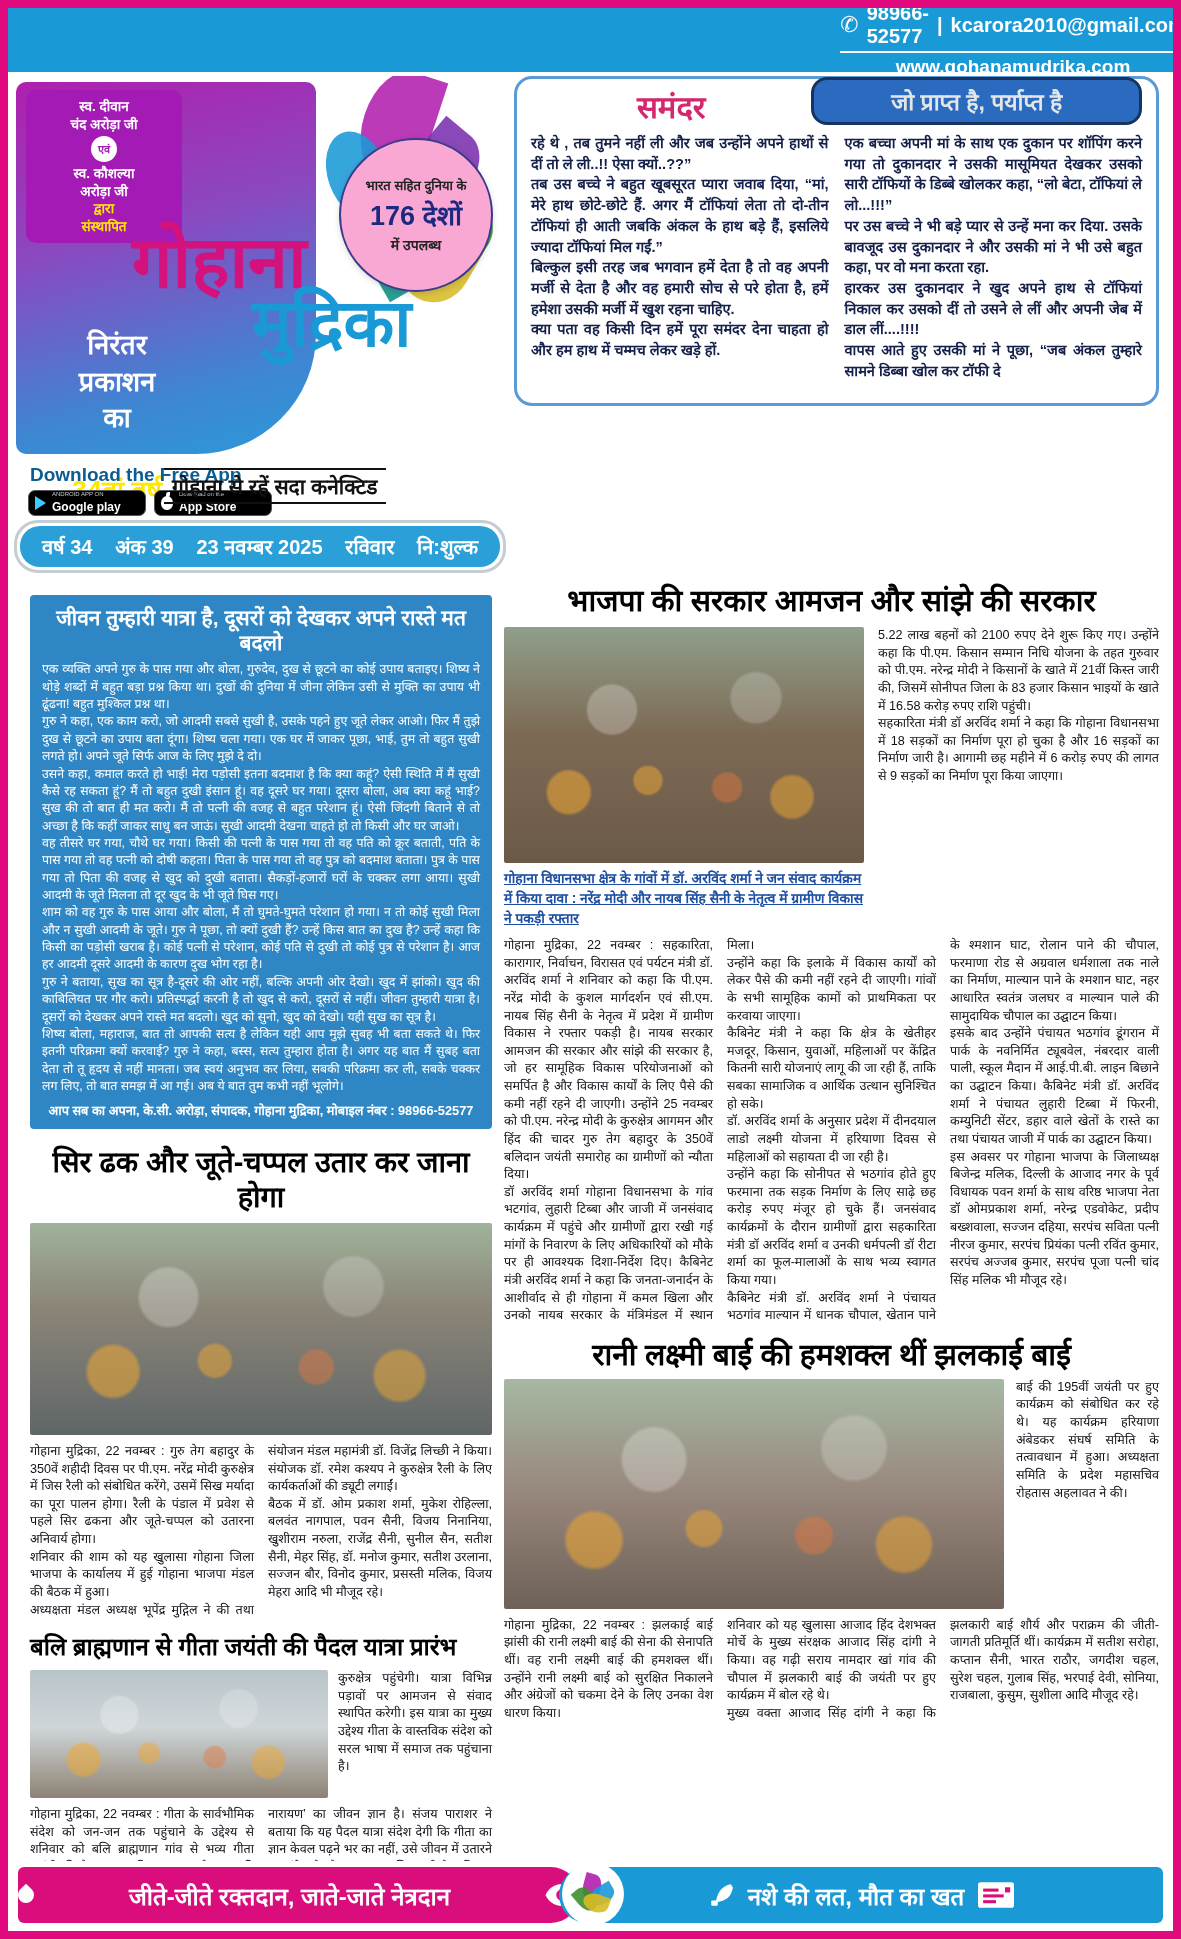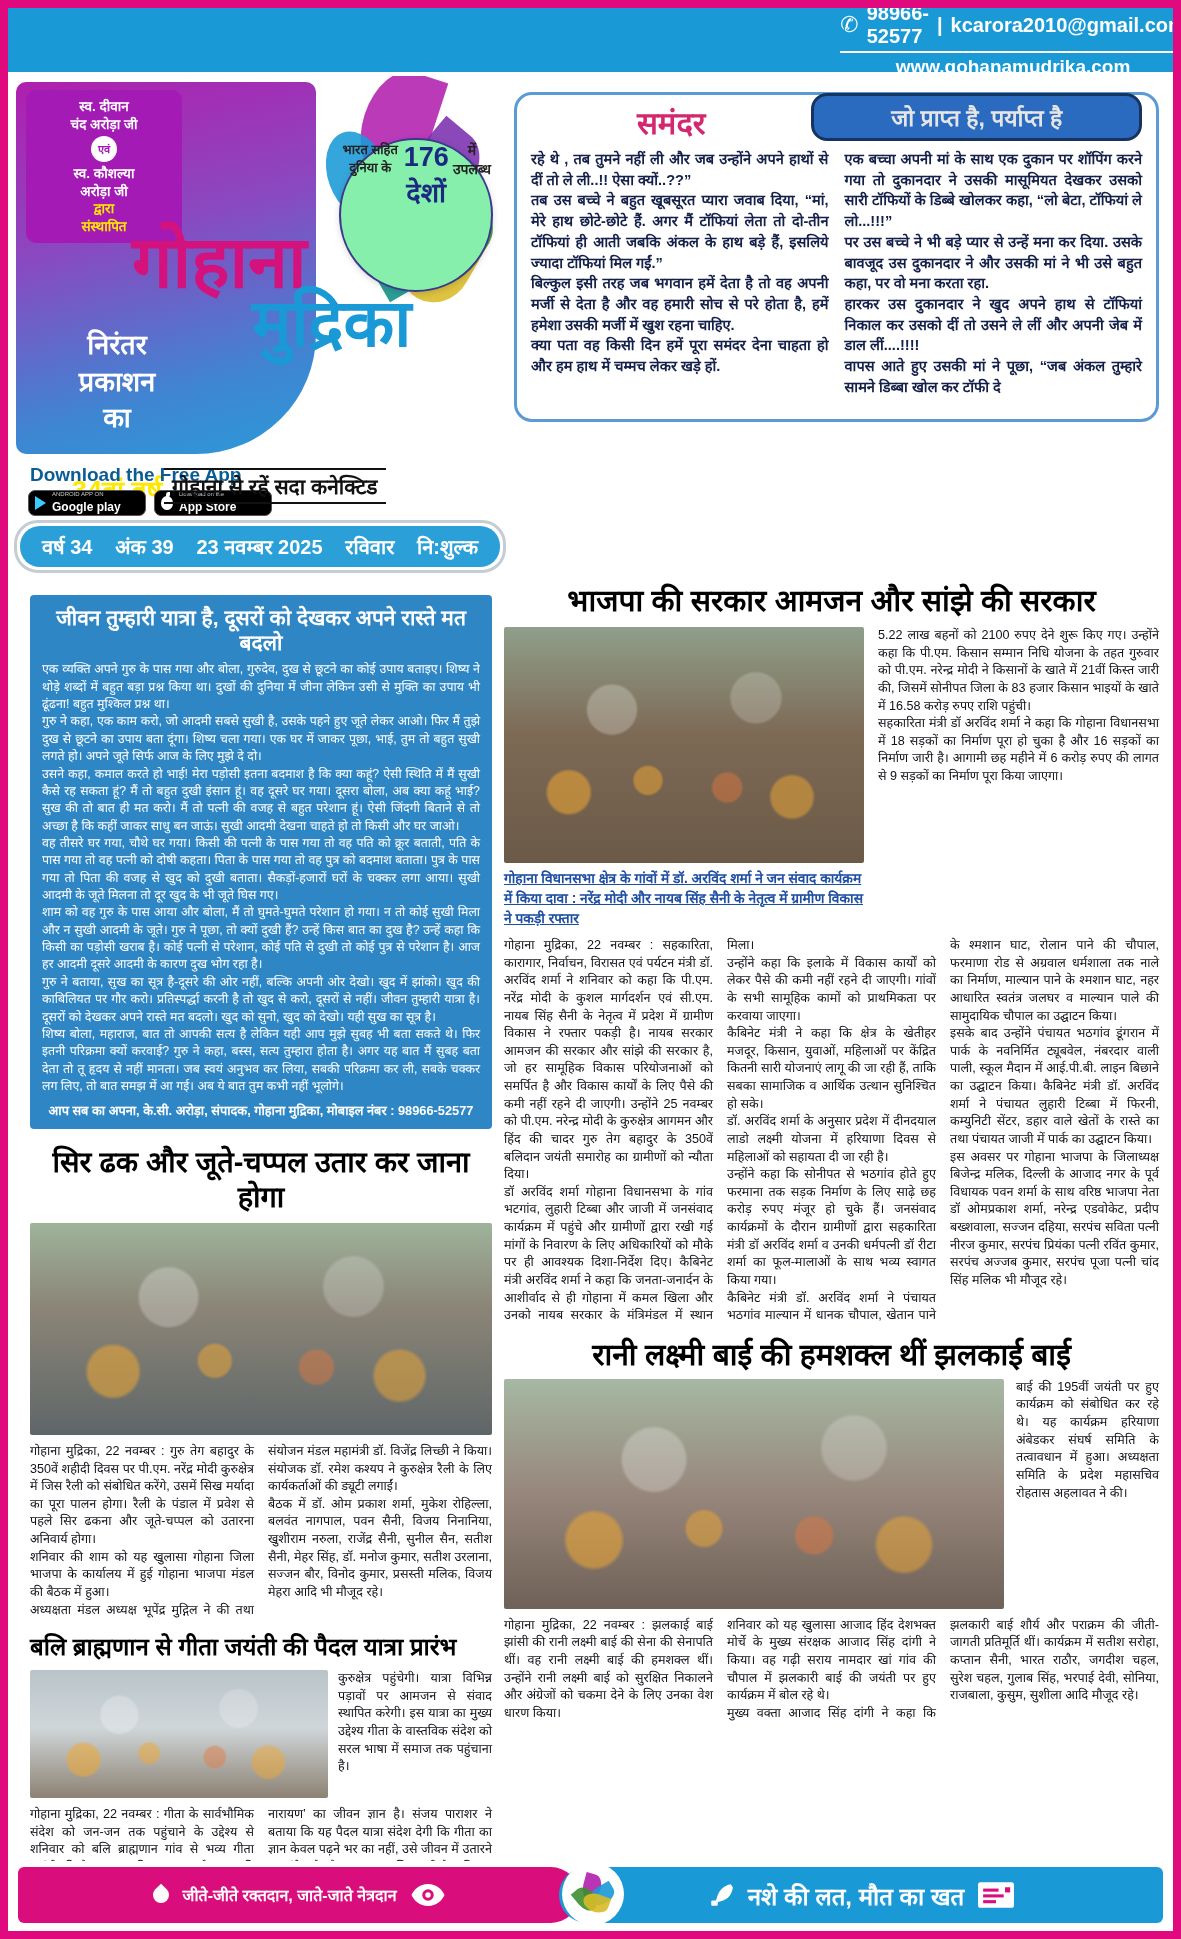--- a/index.html
+++ b/index.html
@@ -24,34 +24,34 @@
   .anniv{position:absolute;left:18px;top:215px;width:170px;color:#fff;text-align:center;font-size:27px;font-weight:bold;line-height:1.35;white-space:pre-line;}
   .anniv .yellow{color:#ffe700;}
   .download-label{position:absolute;left:16px;top:388px;width:290px;color:#0a5d93;font-size:19px;font-weight:bold;}
   .badges{position:absolute;left:14px;top:414px;display:flex;gap:8px;}
   .badge{background:#000;border:1px solid #555;border-radius:7px;color:#fff;width:118px;height:26px;display:flex;align-items:center;gap:6px;padding:2px 6px;box-sizing:border-box;}
   .badge .btxt small{display:block;font-size:6px;line-height:1;color:#ccc;}
   .badge .btxt b{font-size:12px;line-height:1.1;}
   .play-tri{width:0;height:0;border-top:7px solid transparent;border-bottom:7px solid transparent;border-left:11px solid #3bccff;}
   .apple-shape{width:12px;height:14px;background:#fff;border-radius:50% 50% 46% 46%;position:relative;}
   .apple-shape::before{content:"";position:absolute;top:-4px;left:5px;width:4px;height:5px;background:#fff;border-radius:50% 0;}
-  .reach{position:absolute;left:325px;top:62px;width:150px;height:150px;background:#86efac;border:2px solid #3a3a8c;border-radius:50%;text-align:center;display:flex;justify-content:center;box-shadow:0 2px 6px rgba(0,0,0,.15);z-index:3;}
+  .reach{position:absolute;left:325px;top:62px;width:150px;height:150px;background:#f9a8d4;border:2px solid #3a3a8c;border-radius:50%;text-align:center;display:flex;flex-direction:column;justify-content:center;box-shadow:0 2px 6px rgba(0,0,0,.15);z-index:3;}
   .reach .r1{font-size:13px;font-weight:bold;color:#222;}
   .reach .r2{font-size:27px;font-weight:bold;color:#1b2a80;margin:2px 0;}
   .reach .r3{font-size:14px;font-weight:bold;color:#222;}
   .flower{position:absolute;right:8px;top:-6px;width:230px;height:300px;z-index:1;}
   .petal{position:absolute;opacity:.88;}
   .logo-words{position:absolute;left:118px;top:150px;z-index:2;line-height:1;}
   .logo-w1{font-size:72px;font-weight:bold;color:#d4127d;}
   .logo-w2{font-size:66px;font-weight:bold;color:#199ad6;margin:-8px 0 0 120px;}
   .tagline{position:absolute;left:150px;top:392px;z-index:2;font-size:21px;font-weight:bold;color:#111;border-top:2px solid #111;border-bottom:2px solid #111;padding:2px 8px;}
   .datebar-wrap{border:3px solid #c3cdd3;border-radius:24px;padding:3px;margin-top:2px;}
   .datebar{background:#2a9fd8;border-radius:20px;display:flex;justify-content:space-between;align-items:center;padding:7px 22px;color:#fff;font-size:20px;font-weight:bold;}
   
-  .samundar{border:3px solid #5b9bd5;border-radius:18px;margin-top:16px;height:330px;box-sizing:border-box;padding:2px 14px 8px 14px;position:relative;background:#fff;}
+  .samundar{border:3px solid #5b9bd5;border-radius:18px;height:330px;box-sizing:border-box;padding:2px 14px 8px 14px;position:relative;background:#fff;}
   .sam-head{display:flex;align-items:flex-start;}
   .sam-title{flex:1;text-align:center;color:#d3276f;font-size:31px;font-weight:bold;padding-top:4px;}
   .sam-badge{flex:1.1;background:#2a6bbf;border:3px solid #17335f;border-radius:16px;color:#e5e5e5;font-size:23px;font-weight:bold;text-align:center;padding:5px 8px;margin-top:-4px;}
   .sam-cols{display:flex;gap:16px;margin-top:6px;}
   .sam-col{flex:1;font-size:14.6px;font-weight:600;color:#14204a;line-height:1.42;text-align:justify;white-space:pre-line;}
   
   .main{display:grid;grid-template-columns:462px 1fr;gap:12px;padding:8px 14px 0 22px;flex:1 1 auto;overflow:hidden;}
   .newsbody{font-size:12.6px;color:#101018;line-height:1.4;text-align:justify;white-space:pre-line;font-weight:500;}
   .headline{color:#000;font-weight:bold;text-align:center;line-height:1.2;}
   
@@ -92,21 +92,21 @@
   .bjp-right{flex:1;}
   .threecol{column-count:3;column-gap:14px;margin-top:8px;}
   
   .jhalkari{margin-top:12px;}
   .jhalkari .headline{font-size:30px;}
   .jhal-row{display:flex;gap:12px;margin-top:6px;}
   .jhal-row .photo{flex:0 0 500px;height:230px;}
   .jhal-side{flex:1;}
   
   .footer{flex:0 0 auto;height:56px;margin:6px 10px 8px 10px;position:relative;display:flex;}
-  .foot-pink{flex:0 0 49%;background:#d90d7c;border-radius:6px 28px 28px 6px;display:flex;align-items:center;justify-content:center;gap:14px;color:#fff;font-size:16px;font-weight:bold;}
+  .foot-pink{flex:0 0 49%;background:#d90d7c;border-radius:6px 28px 28px 6px;display:flex;align-items:center;justify-content:space-between;gap:14px;color:#fff;font-size:24px;font-weight:bold;}
   .foot-blue{flex:1;background:#199ad6;border-radius:28px 6px 6px 28px;margin-left:-20px;display:flex;align-items:center;justify-content:center;gap:14px;color:#fff;font-size:24px;font-weight:bold;}
   .foot-logo{position:absolute;left:47.5%;top:-4px;width:62px;height:62px;background:#fff;border-radius:50%;z-index:2;display:flex;align-items:center;justify-content:center;}
   .mini-flower{width:40px;height:40px;position:relative;}
   .mini-flower i{position:absolute;width:18px;height:26px;border-radius:0 50% 50% 50%;opacity:.9;}
   .drop{width:16px;height:16px;background:#fff;border-radius:0 50% 50% 50%;transform:rotate(45deg);}
   .ico{display:inline-flex;align-items:center;}
 </style>
 </head>
 <body>
 

